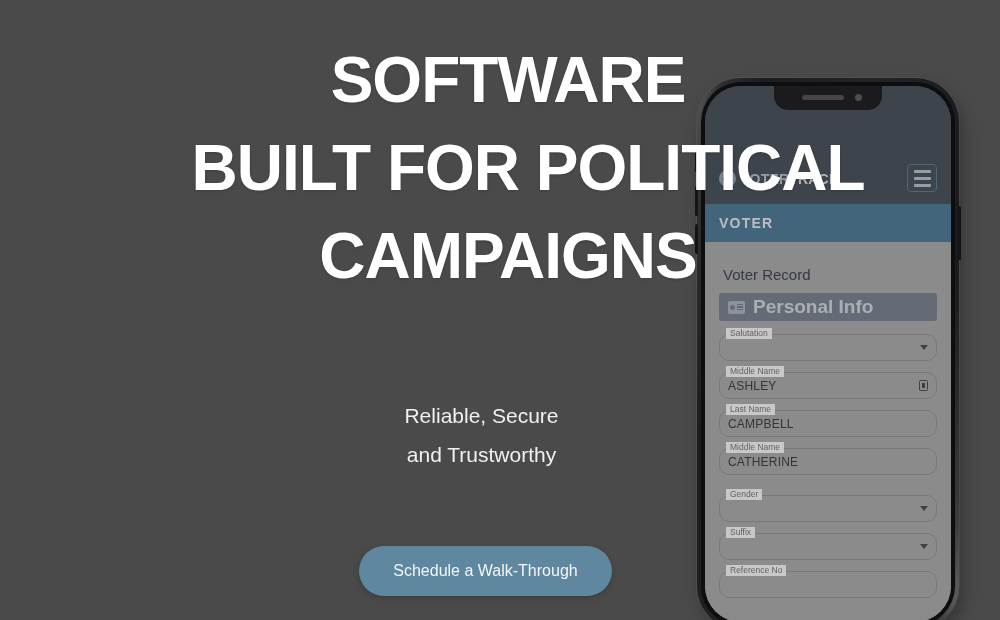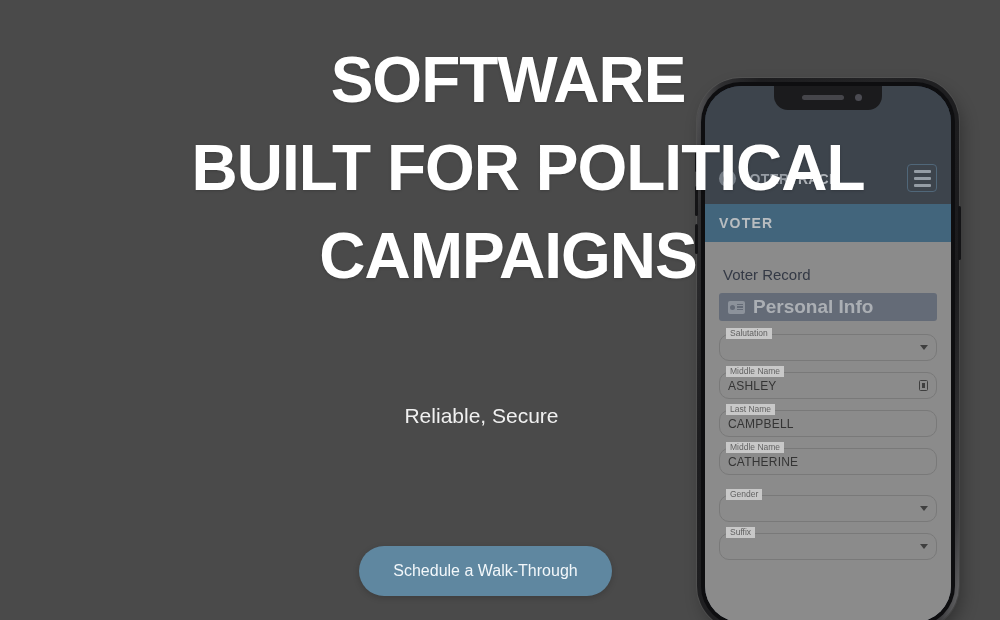--- a/index.html
+++ b/index.html
@@ -349,38 +349,45 @@
             </div>
 
             <div class="field">
               <span class="lbl">Suffix</span>
               <div class="box">
                 <span class="val"></span>
                 <span class="caret"></span>
               </div>
             </div>
 
+            <div class="field">
+              <span class="lbl">Reference No</span>
+              <div class="box">
+                <span class="val"></span>
+              </div>
+            </div>
 
           </div>
         </div>
 
         <div class="phone-scrim"></div>
       </div>
     </div>
   </div>
 
   <div class="copy">
     <h1 class="headline">
       <span class="l1">SOFTWARE</span>
       <span class="l2">BUILT FOR POLITICAL</span>
       <span class="l3">CAMPAIGNS</span>
     </h1>
 
     <div class="subtitle">
       <div>Reliable, Secure</div>
+      <div>and Trustworthy</div>
     </div>
 
     <div class="cta-wrap">
       <button class="cta">Schedule a Walk-Through</button>
     </div>
   </div>
 
 </div>
 
 </body></html>

